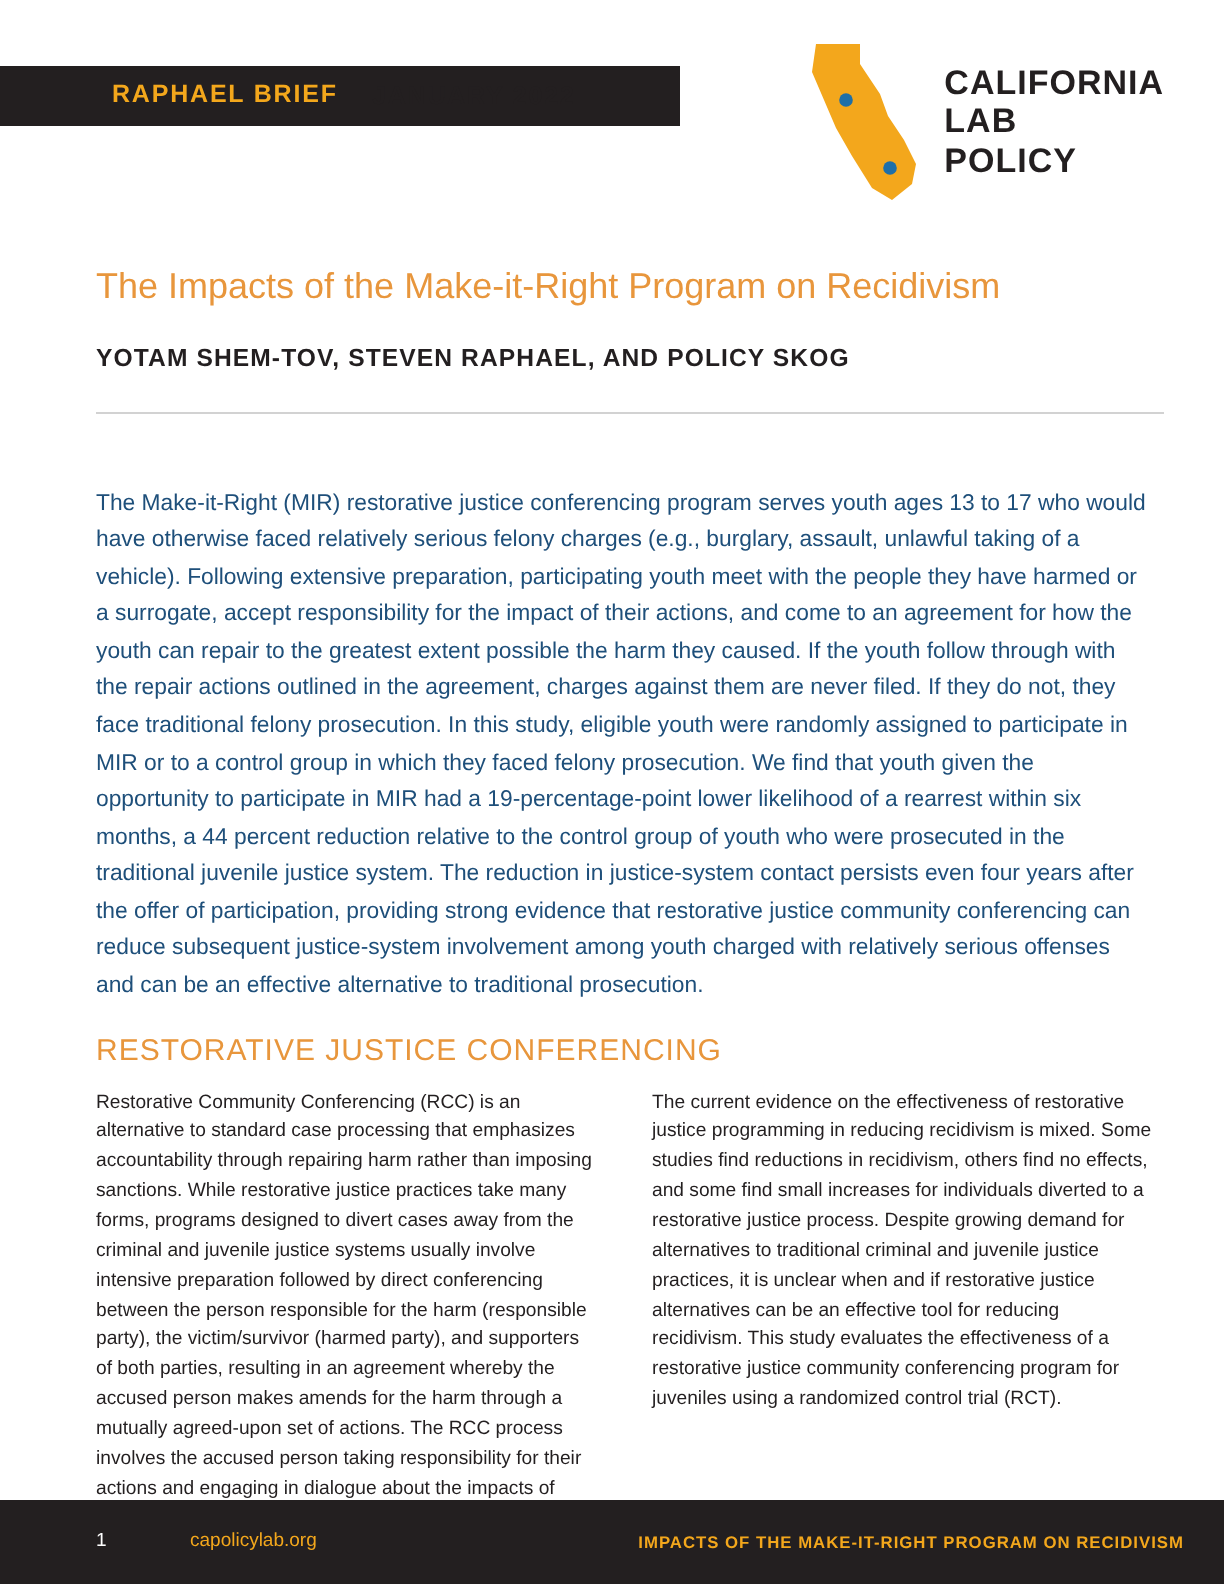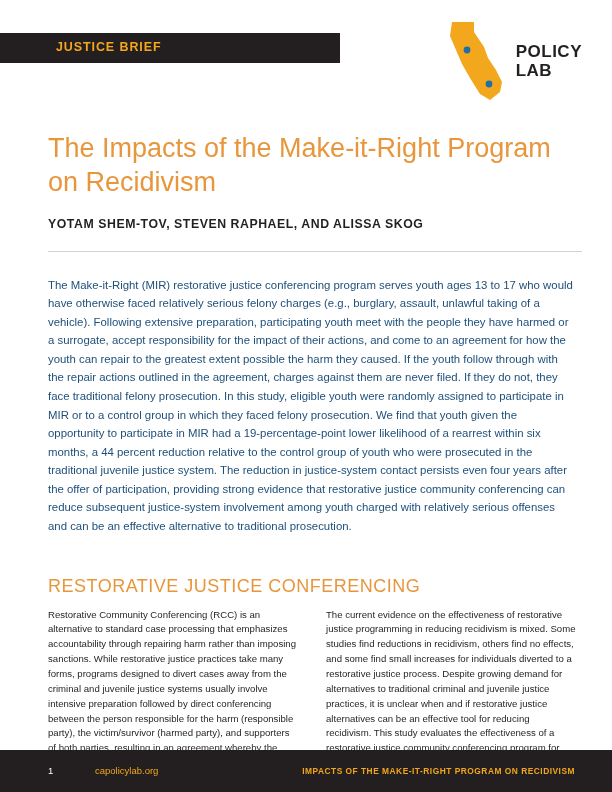--- a/index.html
+++ b/index.html
@@ -66,50 +66,50 @@
     font-weight: bold;
     line-height: 1.12;
     letter-spacing: 0.5px;
     color: #231f20;
     text-transform: uppercase;
   }
 
   
   .title {
     margin: 24px 30px 0 48px;
-    font-size: 27px;
+    font-size: 18px;
     color: #e8963c;
     font-weight: normal;
     line-height: 1.25;
   }
   .authors {
     margin: 17px 30px 0 48px;
     font-size: 12.3px;
     font-weight: bold;
     letter-spacing: 0.55px;
     color: #231f20;
   }
   .rule {
     margin: 20px 30px 0 48px;
     border-top: 1px solid #d2d2d2;
   }
 
   
   .abstract {
-    margin: 24px 36px 0 48px;
+    margin: 36px 36px 0 48px;
     font-size: 11.4px;
     line-height: 1.63;
     color: #1e4f7a;
     text-align: left;
   }
 
   
   .section-head {
-    margin: 40px 30px 0 48px;
-    font-size: 18px;
+    margin: 14px 30px 0 48px;
+    font-size: 15px;
     color: #e8963c;
     letter-spacing: 0.5px;
     font-weight: normal;
     text-transform: uppercase;
   }
 
   .columns {
     margin: 11px 36px 0 48px;
     display: flex;
     gap: 28px;
@@ -144,54 +144,55 @@
     position: absolute;
     left: 95px;
     bottom: 16px;
     font-size: 9.5px;
     color: #f3a71c;
     text-decoration: none;
     text-align: center;
   }
   .footer-right {
     position: absolute;
-    right: 37px;
+    right: 20px;
     bottom: 16px;
     font-size: 8.4px;
     font-weight: bold;
     letter-spacing: 0.5px;
     color: #f3a71c;
     text-transform: uppercase;
   }
 </style>
 </head>
 <body>
 
 <div class="header">
   <div class="brief-bar"></div>
-  <div class="brief-label">JUSTICE BRIEF</div>
+  <div class="brief-label">RAPHAEL BRIEF</div>
   <div class="brief-date">JANUARY 2022</div>
 
   <div class="logo">
     <div class="logo-mark">
       <svg viewBox="0 0 62 82" width="62" height="82" aria-hidden="true">
         <path d="M8,2 L30,2 L30,12 L40,27 L44,38 L52,50 L58,62 L56,72 L46,80 L36,74 L26,58 L18,44 L12,30 L6,16 Z" fill="#f3a71c"></path>
         <circle cx="23" cy="30" r="3.4" fill="#1e6fa8"></circle>
         <circle cx="45" cy="64" r="3.4" fill="#1e6fa8"></circle>
       </svg>
     </div>
     <div class="logo-text">
+      <div>CALIFORNIA</div>
+      <div>LAB</div>
       <div>POLICY</div>
-      <div>LAB</div>
     </div>
   </div>
 </div>
 
 <h1 class="title">The Impacts of the Make-it-Right Program on Recidivism</h1>
-<div class="authors">YOTAM SHEM-TOV, STEVEN RAPHAEL, AND ALISSA SKOG</div>
+<div class="authors">YOTAM SHEM-TOV, STEVEN RAPHAEL, AND POLICY SKOG</div>
 <div class="rule"></div>
 
 <div class="abstract">The Make-it-Right (MIR) restorative justice conferencing program serves youth ages 13 to 17 who would have otherwise faced relatively serious felony charges (e.g., burglary, assault, unlawful taking of a vehicle). Following extensive preparation, participating youth meet with the people they have harmed or a surrogate, accept responsibility for the impact of their actions, and come to an agreement for how the youth can repair to the greatest extent possible the harm they caused. If the youth follow through with the repair actions outlined in the agreement, charges against them are never filed. If they do not, they face traditional felony prosecution. In this study, eligible youth were randomly assigned to participate in MIR or to a control group in which they faced felony prosecution. We find that youth given the opportunity to participate in MIR had a 19-percentage-point lower likelihood of a rearrest within six months, a 44 percent reduction relative to the control group of youth who were prosecuted in the traditional juvenile justice system. The reduction in justice-system contact persists even four years after the offer of participation, providing strong evidence that restorative justice community conferencing can reduce subsequent justice-system involvement among youth charged with relatively serious offenses and can be an effective alternative to traditional prosecution.</div>
 
 <h2 class="section-head">RESTORATIVE JUSTICE CONFERENCING</h2>
 
 <div class="columns">
   <div class="col">
     <p>Restorative Community Conferencing (RCC) is an alternative to standard case processing that emphasizes accountability through repairing harm rather than imposing sanctions. While restorative justice practices take many forms, programs designed to divert cases away from the criminal and juvenile justice systems usually involve intensive preparation followed by direct conferencing between the person responsible for the harm (responsible party), the victim/survivor (harmed party), and supporters of both parties, resulting in an agreement whereby the accused person makes amends for the harm through a mutually agreed-upon set of actions. The RCC process involves the accused person taking responsibility for their actions and engaging in dialogue about the impacts of their actions with</p>
   </div>

